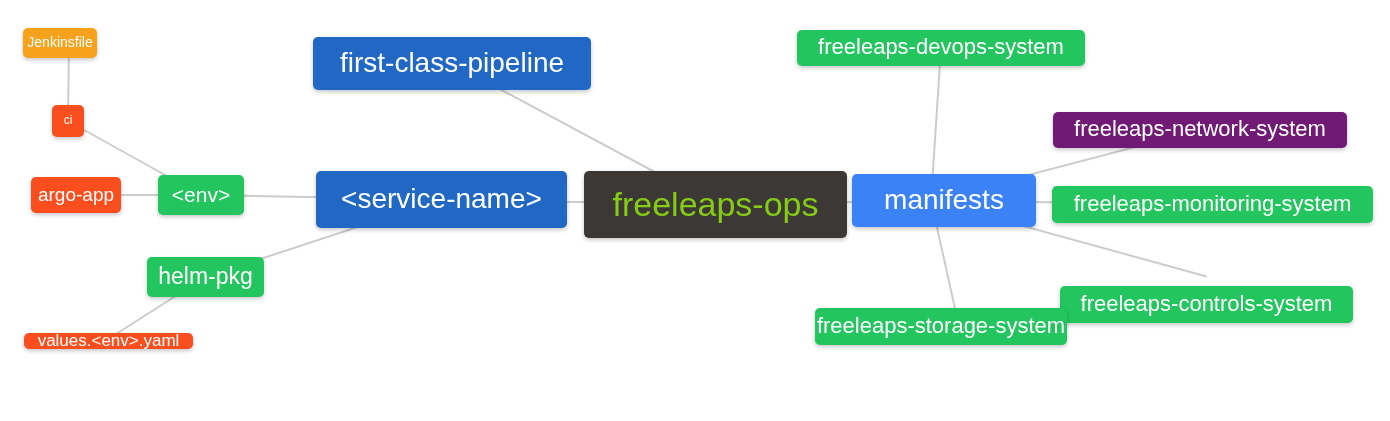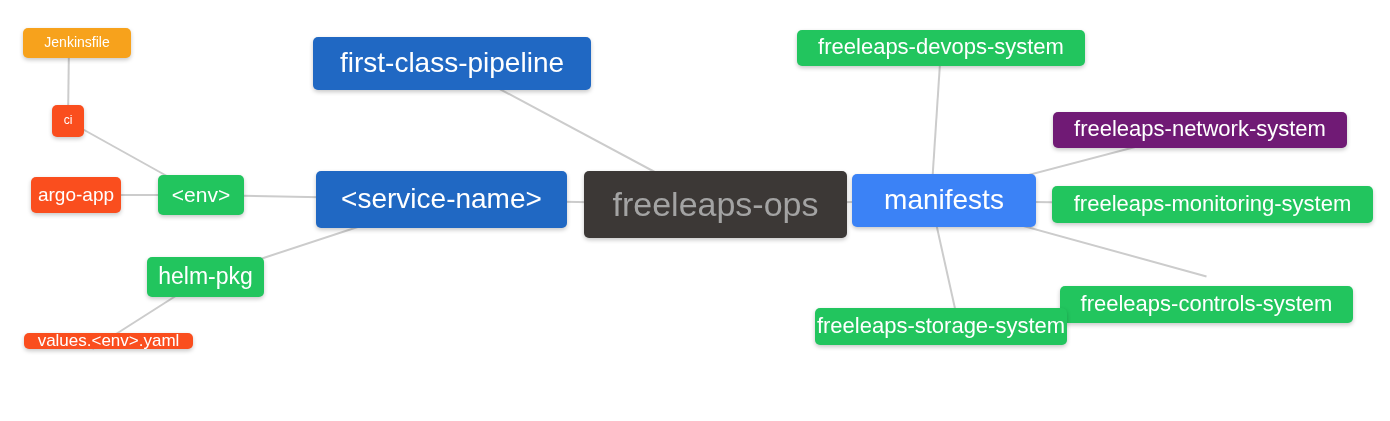--- a/index.html
+++ b/index.html
@@ -55,21 +55,21 @@
       <line x1="452" y1="63.5" x2="715.5" y2="204.5" stroke="#cccccc" stroke-width="2"></line>
       <line x1="441.5" y1="199.5" x2="715.5" y2="204.5" stroke="#cccccc" stroke-width="2"></line>
       <line x1="715.5" y1="204.5" x2="931" y2="200.5" stroke="#cccccc" stroke-width="2"></line>
       <line x1="931" y1="200.5" x2="941" y2="48" stroke="#cccccc" stroke-width="2"></line>
       <line x1="931" y1="200.5" x2="1200" y2="130" stroke="#cccccc" stroke-width="2"></line>
       <line x1="931" y1="200.5" x2="1212.5" y2="204.5" stroke="#cccccc" stroke-width="2"></line>
       <line x1="931" y1="200.5" x2="1206.5" y2="276.5" stroke="#cccccc" stroke-width="2"></line>
       <line x1="931" y1="200.5" x2="959" y2="326.5" stroke="#cccccc" stroke-width="2"></line>
     </svg>
   <div id="node-layer">
-      <div class="node" style="left: 23px; top: 28px; width: 108px; height: 30px; background: rgb(247, 162, 28);">
+      <div class="node" style="left: 23px; top: 28px; width: 74px; height: 30px; background: rgb(247, 162, 28);">
         <span class="label" style="font-size: 14px; color: rgb(255, 255, 255);">Jenkinsfile</span>
       </div>
       <div class="node" style="left: 52px; top: 105px; width: 32px; height: 32px; background: rgb(250, 78, 30);">
         <span class="label" style="font-size: 12px; color: rgb(255, 255, 255);">ci</span>
       </div>
       <div class="node" style="left: 31px; top: 177px; width: 90px; height: 36px; background: rgb(250, 78, 30);">
         <span class="label" style="font-size: 19px; color: rgb(255, 255, 255);">argo-app</span>
       </div>
       <div class="node" style="left: 158px; top: 175px; width: 86px; height: 40px; background: rgb(34, 197, 94);">
         <span class="label" style="font-size: 21px; color: rgb(255, 255, 255);">&lt;env&gt;</span>
@@ -80,21 +80,21 @@
       <div class="node" style="left: 24px; top: 333px; width: 169px; height: 16px; background: rgb(250, 78, 30);">
         <span class="label" style="font-size: 17px; color: rgb(255, 255, 255);">values.&lt;env&gt;.yaml</span>
       </div>
       <div class="node" style="left: 313px; top: 37px; width: 278px; height: 53px; background: rgb(32, 104, 195);">
         <span class="label" style="font-size: 28px; color: rgb(255, 255, 255);">first-class-pipeline</span>
       </div>
       <div class="node" style="left: 316px; top: 171px; width: 251px; height: 57px; background: rgb(32, 104, 195);">
         <span class="label" style="font-size: 28px; color: rgb(255, 255, 255);">&lt;service-name&gt;</span>
       </div>
       <div class="node" style="left: 584px; top: 171px; width: 263px; height: 67px; background: rgb(60, 56, 54);">
-        <span class="label" style="font-size: 34px; color: #a3a3a3;">freeleaps-ops</span>
+        <span class="label" style="font-size: 34px; color: #84cc16;">freeleaps-ops</span>
       </div>
       <div class="node" style="left: 852px; top: 174px; width: 184px; height: 53px; background: #3b82f6;">
         <span class="label" style="font-size: 28px; color: rgb(255, 255, 255);">manifests</span>
       </div>
       <div class="node" style="left: 797px; top: 30px; width: 288px; height: 36px; background: rgb(34, 197, 94);">
         <span class="label" style="font-size: 22px; color: rgb(255, 255, 255);">freeleaps-devops-system</span>
       </div>
       <div class="node" style="left: 1053px; top: 112px; width: 294px; height: 36px; background: #701a75;">
         <span class="label" style="font-size: 22px; color: rgb(255, 255, 255);">freeleaps-network-system</span>
       </div>

